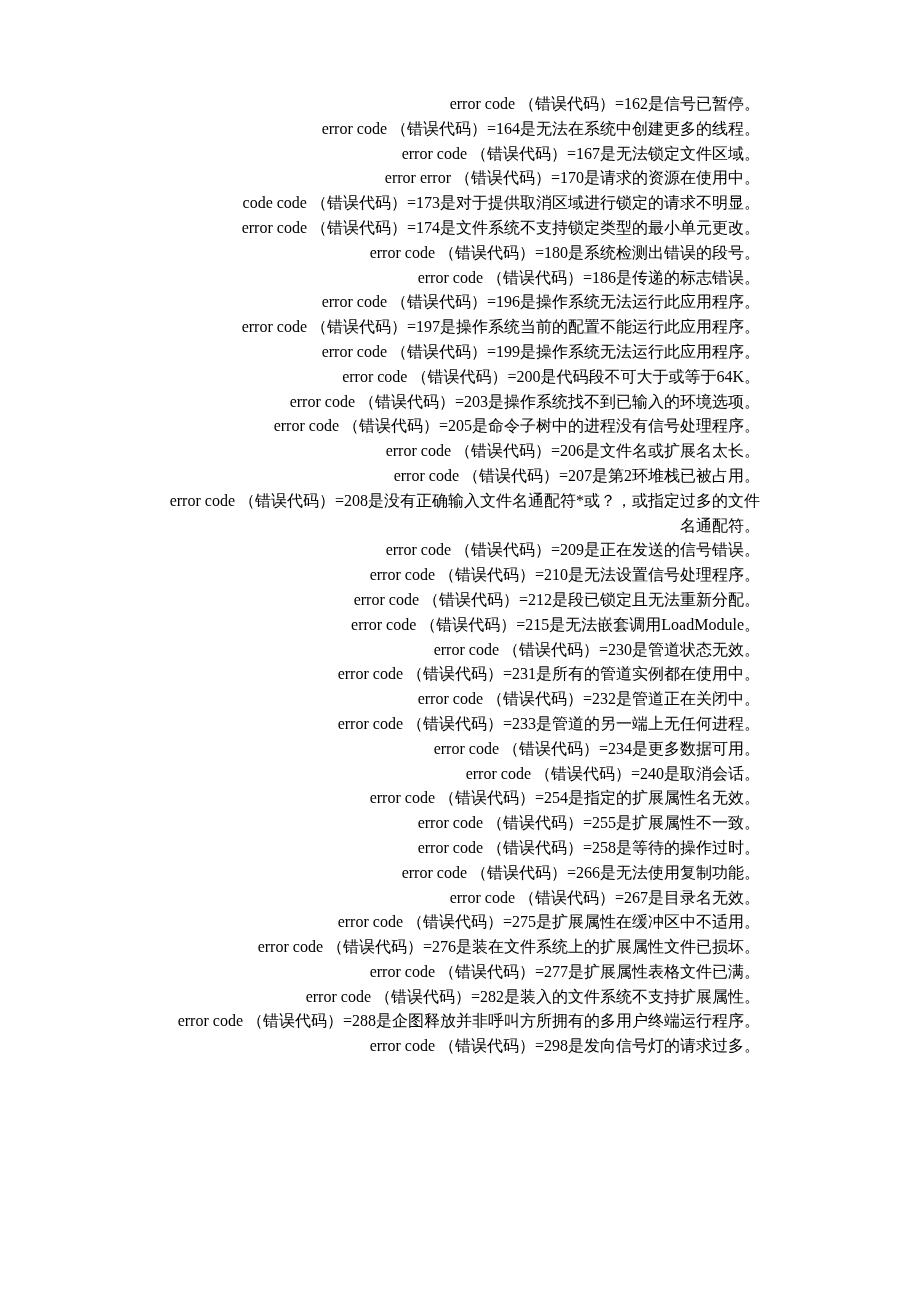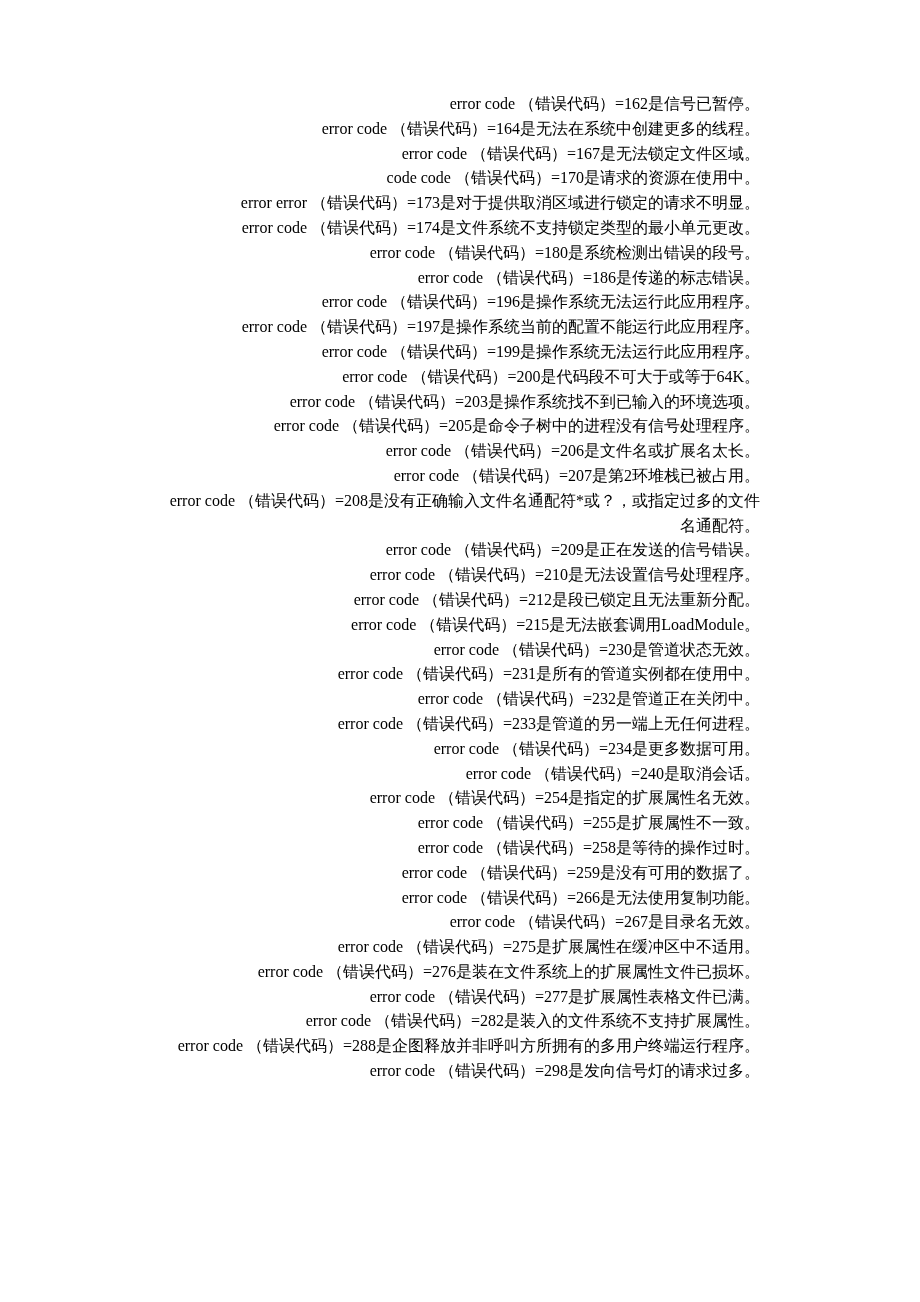--- a/index.html
+++ b/index.html
@@ -21,22 +21,22 @@
     word-break: break-all;
   }
 </style>
 </head>
 <body>
 
 <div class="page" id="page-container">
     <div class="line">error code （错误代码）=162是信号已暂停。</div>
     <div class="line">error code （错误代码）=164是无法在系统中创建更多的线程。</div>
     <div class="line">error code （错误代码）=167是无法锁定文件区域。</div>
-    <div class="line">code code （错误代码）=170是请求的资源在使用中。</div>
-    <div class="line">error error （错误代码）=173是对于提供取消区域进行锁定的请求不明显。</div>
+    <div class="line">error error （错误代码）=170是请求的资源在使用中。</div>
+    <div class="line">code code （错误代码）=173是对于提供取消区域进行锁定的请求不明显。</div>
     <div class="line">error code （错误代码）=174是文件系统不支持锁定类型的最小单元更改。</div>
     <div class="line">error code （错误代码）=180是系统检测出错误的段号。</div>
     <div class="line">error code （错误代码）=186是传递的标志错误。</div>
     <div class="line">error code （错误代码）=196是操作系统无法运行此应用程序。</div>
     <div class="line">error code （错误代码）=197是操作系统当前的配置不能运行此应用程序。</div>
     <div class="line">error code （错误代码）=199是操作系统无法运行此应用程序。</div>
     <div class="line">error code （错误代码）=200是代码段不可大于或等于64K。</div>
     <div class="line">error code （错误代码）=203是操作系统找不到已输入的环境选项。</div>
     <div class="line">error code （错误代码）=205是命令子树中的进程没有信号处理程序。</div>
     <div class="line">error code （错误代码）=206是文件名或扩展名太长。</div>
@@ -48,21 +48,20 @@
     <div class="line">error code （错误代码）=215是无法嵌套调用LoadModule。</div>
     <div class="line">error code （错误代码）=230是管道状态无效。</div>
     <div class="line">error code （错误代码）=231是所有的管道实例都在使用中。</div>
     <div class="line">error code （错误代码）=232是管道正在关闭中。</div>
     <div class="line">error code （错误代码）=233是管道的另一端上无任何进程。</div>
     <div class="line">error code （错误代码）=234是更多数据可用。</div>
     <div class="line">error code （错误代码）=240是取消会话。</div>
     <div class="line">error code （错误代码）=254是指定的扩展属性名无效。</div>
     <div class="line">error code （错误代码）=255是扩展属性不一致。</div>
     <div class="line">error code （错误代码）=258是等待的操作过时。</div>
-    <div class="line">error code （错误代码）=259是没有可用的数据了。</div>
     <div class="line">error code （错误代码）=266是无法使用复制功能。</div>
     <div class="line">error code （错误代码）=267是目录名无效。</div>
     <div class="line">error code （错误代码）=275是扩展属性在缓冲区中不适用。</div>
     <div class="line">error code （错误代码）=276是装在文件系统上的扩展属性文件已损坏。</div>
     <div class="line">error code （错误代码）=277是扩展属性表格文件已满。</div>
     <div class="line">error code （错误代码）=282是装入的文件系统不支持扩展属性。</div>
     <div class="line">error code （错误代码）=288是企图释放并非呼叫方所拥有的多用户终端运行程序。</div>
     <div class="line">error code （错误代码）=298是发向信号灯的请求过多。</div>
   </div>
 

